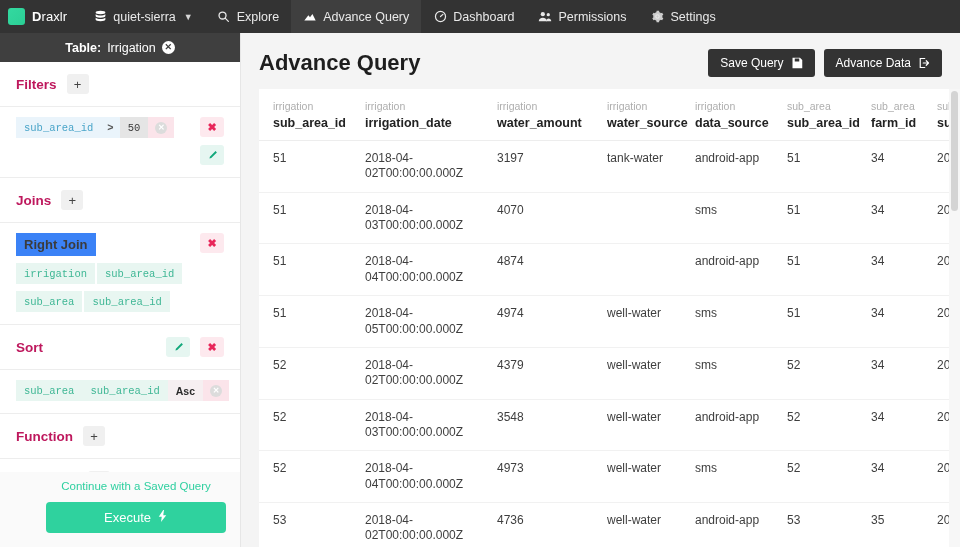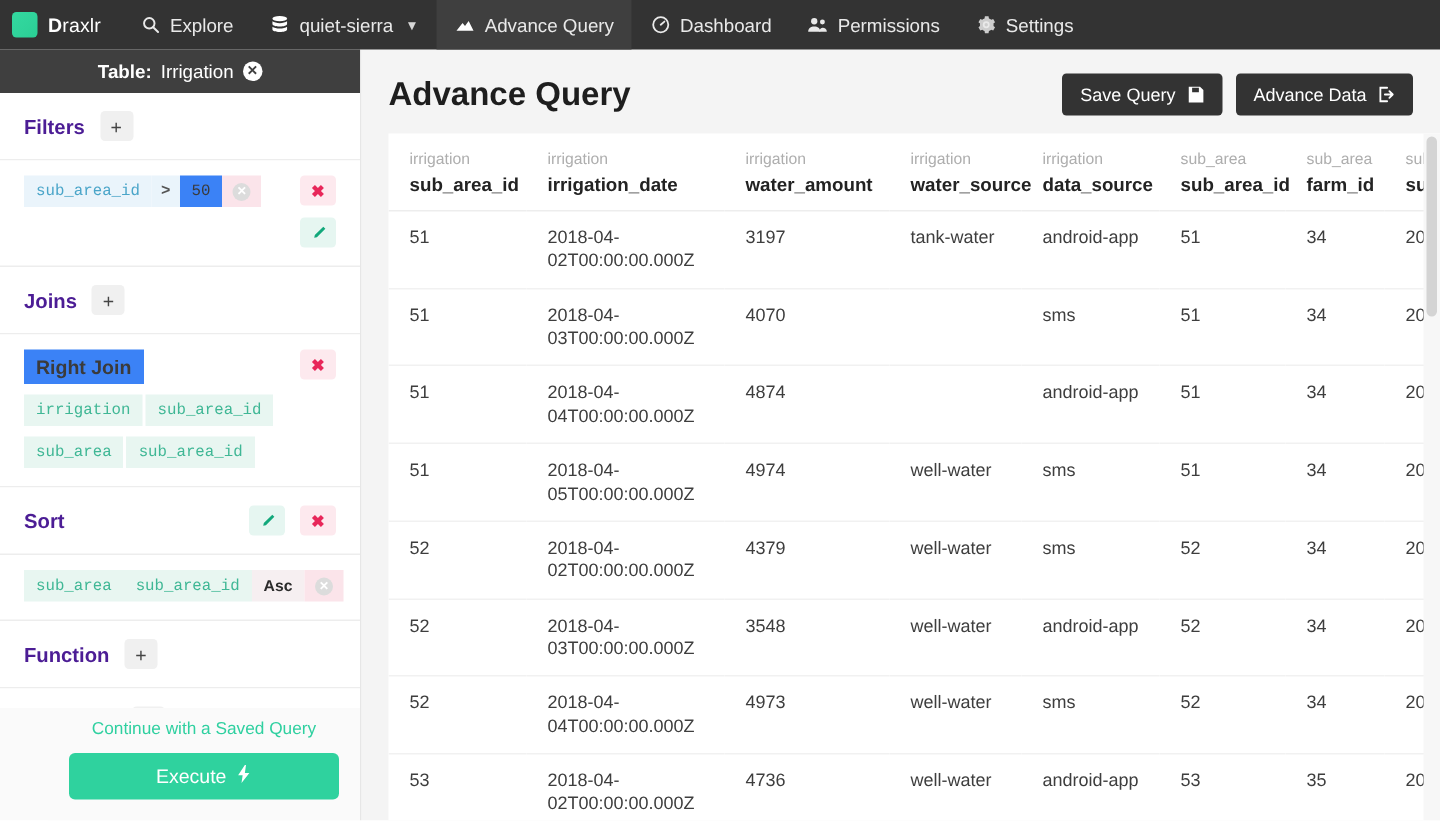--- a/index.html
+++ b/index.html
@@ -76,21 +76,21 @@
   }
 
   .panel-scroll { flex: 1 1 auto; overflow: hidden; background: #ffffff; display:flex; flex-direction:column; }
 
   .sec-head {
     display: flex; align-items: center; gap: 10px;
     padding: 12px 16px;
     border-bottom: 1px solid #ededed;
     background: #ffffff;
   }
-  .sec-title { font-size: 13.5px; font-weight: 700; color: #4c1d95; }
+  .sec-title { font-size: 13.5px; font-weight: 700; color: #be185d; }
   .plus-btn {
     width: 22px; height: 20px; border-radius: 3px;
     background: #f0f0f0; color: #444;
     display: inline-flex; align-items: center; justify-content: center;
     font-size: 13px; line-height: 1; cursor: pointer;
   }
   .sec-head .spacer { flex: 1 1 auto; }
   .mini-btn {
     width: 24px; height: 20px; border-radius: 3px;
     display: inline-flex; align-items: center; justify-content: center;
@@ -111,21 +111,21 @@
   .chip {
     display: inline-flex; align-items: center;
     height: 21px; padding: 0 8px;
     font-size: 10.5px; font-family: "Liberation Mono", monospace;
     color: #2c9c85;
     background: #eaf4fb;
   }
   .chip.blue { background: #eaf4fb; color: #4aa5c9; }
   .chip.teal { background: #e8f6f1; color: #3fb795; }
   .chip.op { background: #eaf4fb; color: #555; padding: 0 6px; font-weight: 700; }
-  .chip.val { background: #3b82f6; color: #3a3a3a; }
+  .chip.val { background: #e5e5e5; color: #3a3a3a; }
   .chip.dir { background: #f6eff1; color: #2b2b2b; font-family: "Liberation Sans", sans-serif; font-weight: 700; }
   .chip-x {
     background: #fbe4ea; display: inline-flex; align-items: center; justify-content: center;
     height: 21px; padding: 0 7px; cursor: pointer;
   }
   .chip-x i {
     width: 12px; height: 12px; border-radius: 50%;
     background: #dcdcdc; color: #ffffff;
     display: inline-flex; align-items: center; justify-content: center;
     font-style: normal; font-size: 8px; font-weight: 700; line-height: 1;
@@ -210,42 +210,42 @@
 </style>
 </head>
 <body>
 
 <div class="app">
 
   <div class="topnav">
     <div class="brand">
       <span class="logo-sq"></span>
       <span class="brand-name"><b>D</b><span>raxlr</span></span>
-    </div>
-
-    <div class="nav-item">
-      <span class="ic">
-        <svg width="13" height="13" viewBox="0 0 16 16" fill="none" stroke="#e9e9e9" stroke-width="1.6">
-            <circle cx="6.8" cy="6.8" r="4.3"></circle>
-            <line x1="10" y1="10" x2="14" y2="14" stroke-linecap="round"></line>
-          </svg>
-      </span>
-      <span>Explore</span>
     </div>
 
     <div class="nav-item">
       <span class="ic">
         <svg width="13" height="13" viewBox="0 0 16 16" fill="#ffffff">
             <ellipse cx="8" cy="3" rx="6" ry="2.1"></ellipse>
             <path d="M2 5.2v2.2c0 1.2 2.7 2.1 6 2.1s6-.9 6-2.1V5.2c-1.2 1-3.5 1.5-6 1.5s-4.8-.5-6-1.5z"></path>
             <path d="M2 9.6v2.2c0 1.2 2.7 2.1 6 2.1s6-.9 6-2.1V9.6c-1.2 1-3.5 1.5-6 1.5s-4.8-.5-6-1.5z"></path>
           </svg>
       </span>
       <span>quiet-sierra</span>
       <span class="caret">▼</span>
+    </div>
+
+    <div class="nav-item">
+      <span class="ic">
+        <svg width="13" height="13" viewBox="0 0 16 16" fill="none" stroke="#e9e9e9" stroke-width="1.6">
+            <circle cx="6.8" cy="6.8" r="4.3"></circle>
+            <line x1="10" y1="10" x2="14" y2="14" stroke-linecap="round"></line>
+          </svg>
+      </span>
+      <span>Explore</span>
     </div>
 
     <div class="nav-item active">
       <span class="ic">
         <svg width="14" height="13" viewBox="0 0 16 16" fill="#ffffff">
             <path d="M1 13h14L11 5l-3 4-2-2.5L1 13z"></path>
           </svg>
       </span>
       <span>Advance Query</span>
     </div>

